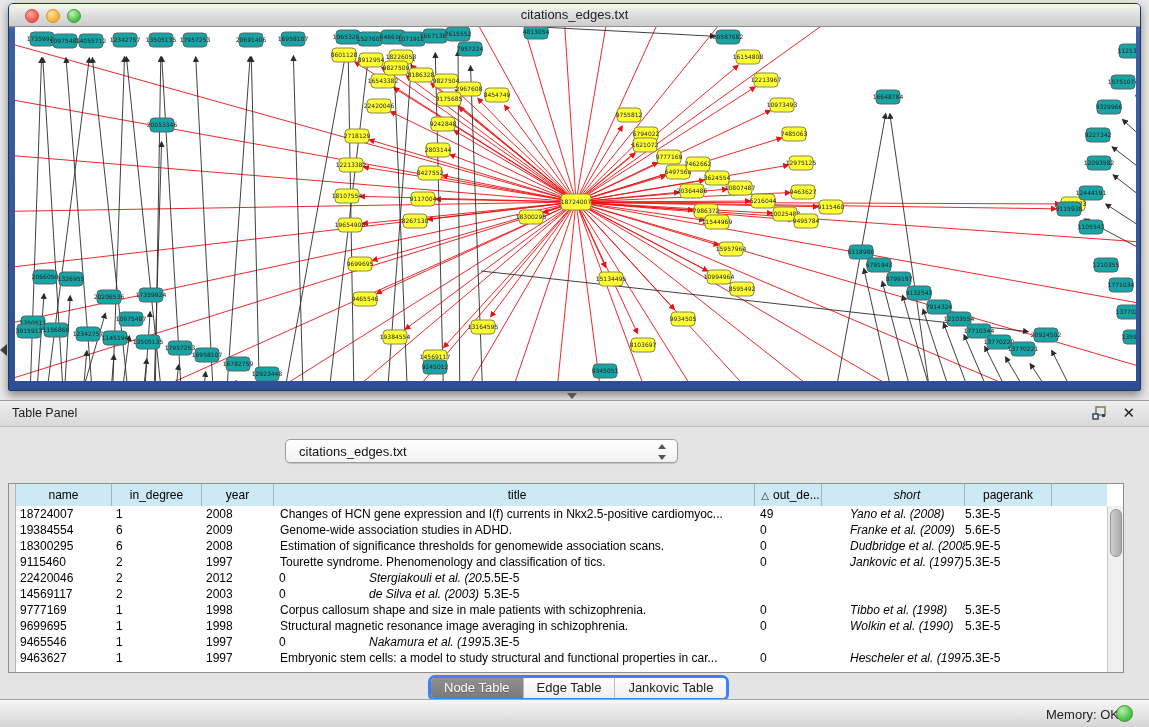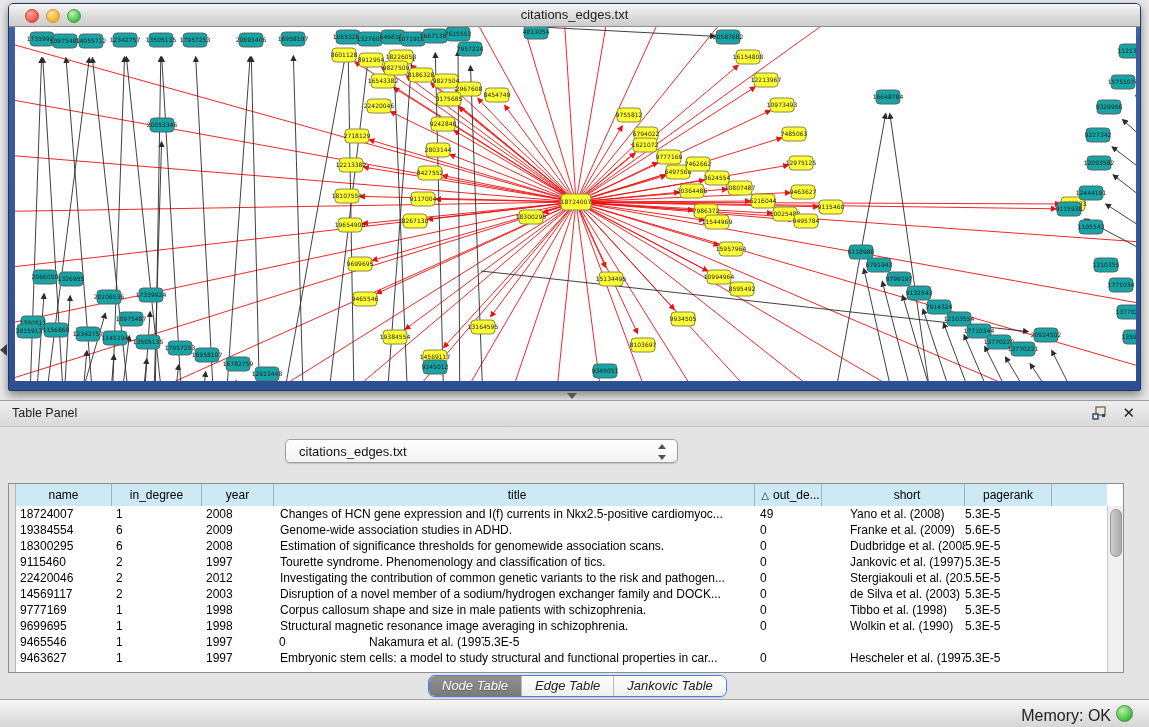--- a/index.html
+++ b/index.html
@@ -53,36 +53,36 @@
     border:1px solid #8e8e8e;box-sizing:border-box;overflow:hidden;padding-left:20px;}
   .gutter{position:absolute;left:0;top:0;width:6px;height:100%;background:#e3e3e3;border-right:1px solid #b5b5b5;}
   .thead{position:absolute;left:7px;top:0;right:16px;height:22px;background:#cde9f6;border-bottom:1px solid #8899a6;display:flex;}
   .th{box-sizing:border-box;border-right:1px solid #9fb4c2;font-size:12px;color:#000;
     display:flex;align-items:center;justify-content:center;white-space:nowrap;overflow:hidden;}
   .th .sortg{font-size:10px;margin-right:4px;color:#123;}
   .tbody{position:absolute;left:7px;top:22px;right:16px;bottom:0;background:#fff;}
   .tr{display:flex;height:16px;line-height:16px;font-size:12px;color:#000;white-space:nowrap;}
   .td{box-sizing:border-box;overflow:hidden;white-space:nowrap;padding-left:4px;}
   .c0{width:96px;} .c1{width:90px;} .c2{width:72px;} .c3{width:481px;padding-left:6px;} 
-  .c4{width:67px;padding-left:5px;} .c5{width:143px;padding-left:28px;} .c6{width:87px;padding-left:0;text-align:left;}
+  .c4{width:67px;padding-left:5px;} .c5{width:143px;padding-left:28px;font-style:italic;} .c6{width:87px;padding-left:0;text-align:left;}
   .vsb{position:absolute;right:0;top:22px;width:15px;bottom:0;background:#f0f0f0;border-left:1px solid #c9c9c9;}
   .vsb .thumb{position:absolute;left:2px;top:3px;width:10px;height:46px;border-radius:6px;
     background:linear-gradient(90deg,#cfcfcf,#a9a9a9);border:1px solid #979797;}
 
   .tp-tabs{position:absolute;left:428px;top:275px;height:20px;display:flex;
-    border:1px solid #3b82f6;border-radius:7px;overflow:hidden;background:#fff;box-shadow:0 1px 1px rgba(0,0,0,.12);font-style:italic;}
+    border:3px solid #3b82f6;border-radius:7px;overflow:hidden;background:#fff;box-shadow:0 1px 1px rgba(0,0,0,.12);}
   .tab{padding:0 13px;font-size:13px;line-height:19px;color:#222;background:linear-gradient(180deg,#fff,#efefef);
     border-right:1px solid #bbb;cursor:pointer;}
   .tab:last-child{border-right:none;}
   .tab.sel{background:linear-gradient(180deg,#909090,#7a7a7a);color:#fff;text-shadow:0 1px 1px rgba(0,0,0,.3);}
 
   
   .statusbar{position:absolute;left:0;top:699px;width:1149px;height:28px;
     background:linear-gradient(180deg,#f6f6f6,#d4d4d4);border-top:1px solid #a5a5a5;}
-  .mem{position:absolute;right:38px;top:7px;font-size:16px;color:#222;}
+  .mem{position:absolute;right:30px;top:7px;font-size:13px;color:#222;}
   .memdot{position:absolute;right:16px;top:5px;width:15px;height:15px;border-radius:50%;
     background:radial-gradient(circle at 35% 30%,#b8f0a8,#37bd37 75%);border:1px solid #4a8f3c;}
 
   
   .e-red{stroke:#ee1010;stroke-width:0.9;fill:none;}
   .e-blk{stroke:#2b2b2b;stroke-width:0.9;fill:none;}
   .n-y{fill:#ffff33;stroke:#8a8a46;stroke-width:1;}
   .n-t{fill:#17a4a4;stroke:#55666a;stroke-width:1;}
   .n-lbl{font-family:"DejaVu Sans",sans-serif;font-size:6px;fill:#222;text-anchor:middle;}
 </style>
@@ -843,30 +843,28 @@
             <div class="td c2">1997</div>
             <div class="td c3">Tourette syndrome. Phenomenology and classification of tics.</div>
             <div class="td c4">0</div>
             <div class="td c5">Jankovic et al. (1997)</div>
             <div class="td c6">5.3E-5</div>
           </div>
           <div class="tr">
             <div class="td c0">22420046</div>
             <div class="td c1">2</div>
             <div class="td c2">2012</div>
-            <div class="td c3">Investigating the contribution of common genetic variants to the risk and pathogen...</div>
             <div class="td c4">0</div>
             <div class="td c5">Stergiakouli et al. (2012)</div>
             <div class="td c6">5.5E-5</div>
           </div>
           <div class="tr">
             <div class="td c0">14569117</div>
             <div class="td c1">2</div>
             <div class="td c2">2003</div>
-            <div class="td c3">Disruption of a novel member of a sodium/hydrogen exchanger family and DOCK...</div>
             <div class="td c4">0</div>
             <div class="td c5">de Silva et al. (2003)</div>
             <div class="td c6">5.3E-5</div>
           </div>
           <div class="tr">
             <div class="td c0">9777169</div>
             <div class="td c1">1</div>
             <div class="td c2">1998</div>
             <div class="td c3">Corpus callosum shape and size in male patients with schizophrenia.</div>
             <div class="td c4">0</div>

